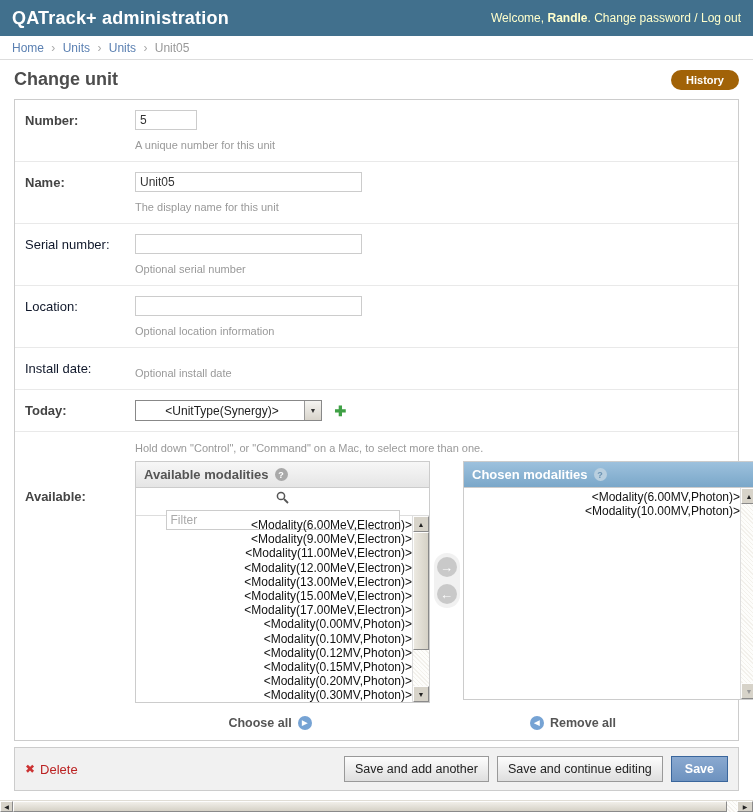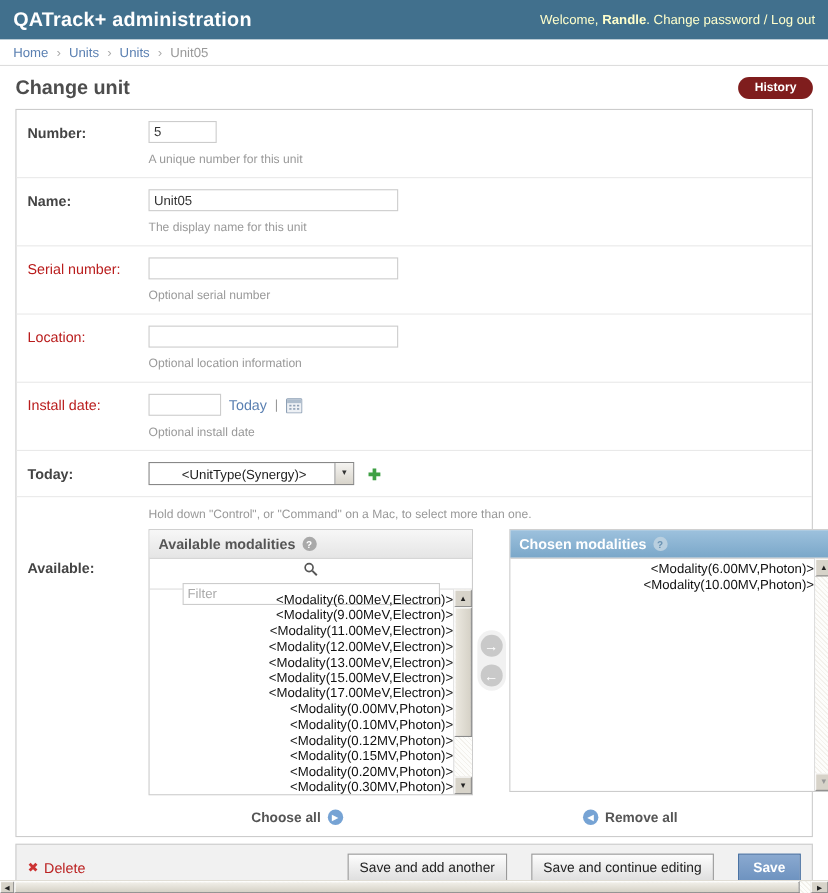--- a/index.html
+++ b/index.html
@@ -18,28 +18,28 @@
   .crumbs { height: 24px; padding: 5px 12px; font-size: 12px; color: #999;
     background: #fff; border-bottom: 1px solid #ddd; }
   .crumbs a { color: #5b80b2; text-decoration: none; cursor: pointer; }
   .crumb-sep { color: #aaa; margin: 0 4px; }
 
   
   .content { padding: 9px 14px 0 14px; }
   .title-row { display: flex; justify-content: space-between; align-items: center;
     margin-bottom: 9px; }
   .page-title { font-size: 18px; font-weight: bold; color: #4d4d4d; }
-  .history-btn { background: #7f1d1d; color: #fff; font-size: 11px; font-weight: bold;
+  .history-btn { background: #a16207; color: #fff; font-size: 11px; font-weight: bold;
     border: none; border-radius: 10px; padding: 4px 15px; cursor: pointer; }
 
   
   .module { border: 1px solid #ccc; background: #fff; }
   .frow { display: flex; padding: 10px; border-bottom: 1px solid #e9e9e9; }
   .frow:last-child { border-bottom: none; }
-  .flabel { width: 110px; flex: 0 0 110px; padding-top: 3px; font-size: 13px; color: #b91c1c; }
+  .flabel { width: 110px; flex: 0 0 110px; padding-top: 3px; font-size: 13px; color: #0f172a; }
   .flabel.req { font-weight: bold; color: #444; }
   .ffield { flex: 1; }
   .help { color: #999; font-size: 11px; margin-top: 9px; }
 
   input[type="text"] { border: 1px solid #ccc; height: 20px; padding: 2px 4px;
     font-size: 12px; font-family: "Liberation Sans", sans-serif; color: #333; }
   input::placeholder { color: #aaa; }
   .w-num { width: 62px; }
   .w-txt { width: 227px; }
   .w-date { width: 66px; }
@@ -110,21 +110,21 @@
   .blue-circle { width: 14px; height: 14px; border-radius: 50%; background: #76a3d4;
     color: #fff; font-size: 7px; display: inline-flex; align-items: center;
     justify-content: center; flex: 0 0 14px; }
 
   
   .submit-row { margin-top: 6px; border: 1px solid #ccc; background: #f1f1f1;
     padding: 8px 10px; display: flex; justify-content: space-between; align-items: center; }
   .delete-link { color: #bb2222; font-size: 13px; display: inline-flex; align-items: center;
     gap: 5px; text-decoration: none; cursor: pointer; }
   .delete-x { color: #cc3333; font-size: 12px; }
-  .btns { display: flex; gap: 22px; align-items: center; justify-content: center; }
+  .btns { display: flex; gap: 8px; align-items: center; justify-content: center; }
   .btn { font-family: "Liberation Sans", sans-serif; font-size: 12.5px; color: #222;
     background: linear-gradient(#fdfdfd, #dedede); border: 1px solid #999;
     padding: 5px 10px; cursor: pointer; }
   .btn-save { background: linear-gradient(#8aa9d0, #6d92bf); border: 1px solid #3a669c;
     color: #fff; font-weight: bold; padding: 5px 13px; }
 
   
   .hscroll { position: absolute; left: 0; bottom: 0; width: 753px; height: 12px;
     display: flex; background: repeating-linear-gradient(45deg, #f3f1ec 0 1px, #fdfdfb 1px 3px);
     border-top: 1px solid #e0ddd5; }
@@ -198,39 +198,20 @@
       <div class="flabel">Location:</div>
       <div class="ffield">
         <input type="text" class="w-txt" value="" style="">
         <div class="help">Optional location information</div>
       </div>
     </div>
 
     <div class="frow">
       <div class="flabel">Install date:</div>
       <div class="ffield">
-        <span class="inline-mid">
-          <input type="text" class="w-date" value="" style="">
-          <a class="today-link">Today</a>
-          <span class="pipe">|</span>
-          <span>
-            <svg width="15" height="15" viewBox="0 0 15 15">
-              <rect x="0.5" y="1.5" width="14" height="13" rx="1" fill="#eef1f5" stroke="#8ea0b5"></rect>
-              <rect x="1" y="2" width="13" height="3.5" fill="#aebdcd"></rect>
-              <g fill="#8ea0b5">
-                <rect x="3" y="7" width="2" height="1.5"></rect>
-                  <rect x="6.5" y="7" width="2" height="1.5"></rect>
-                  <rect x="10" y="7" width="2" height="1.5"></rect>
-                <rect x="3" y="10" width="2" height="1.5"></rect>
-                  <rect x="6.5" y="10" width="2" height="1.5"></rect>
-                  <rect x="10" y="10" width="2" height="1.5"></rect>
-              </g>
-            </svg>
-          </span>
-        </span>
         <div class="help">Optional install date</div>
       </div>
     </div>
 
     <div class="frow">
       <div class="flabel req">Today:</div>
       <div class="ffield">
         <span class="fake-select">
           <span class="sel-val">&lt;UnitType(Synergy)&gt;</span>
           <span class="sel-btn">▼</span>

